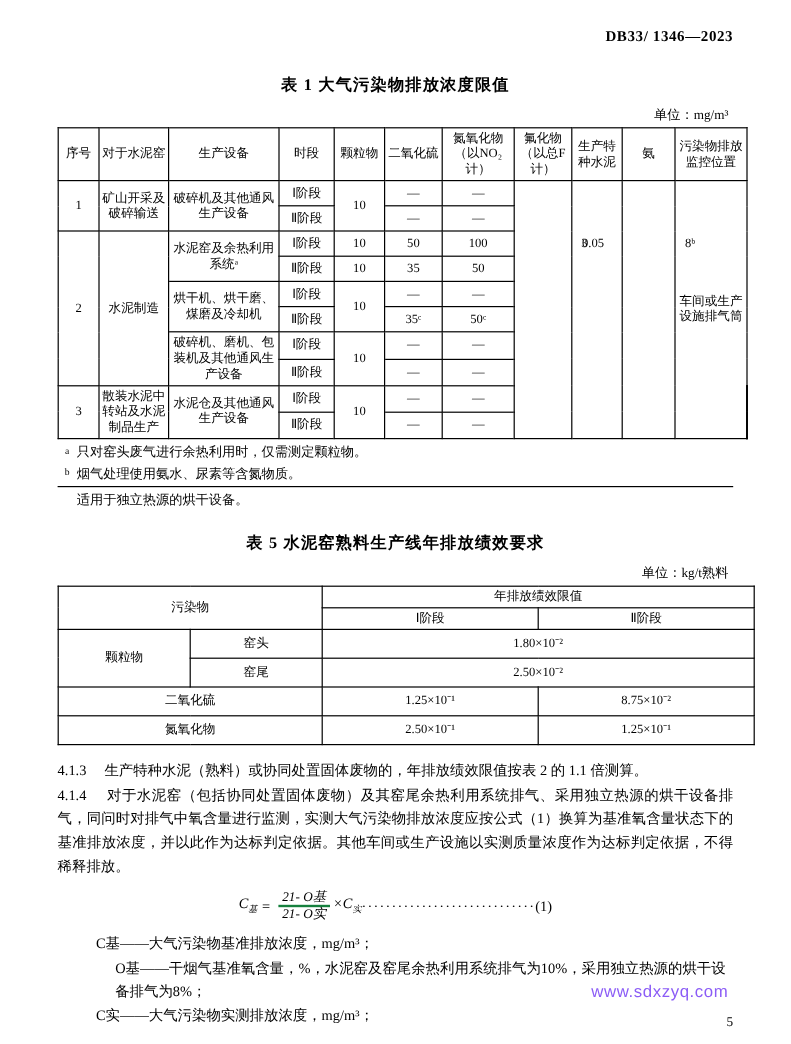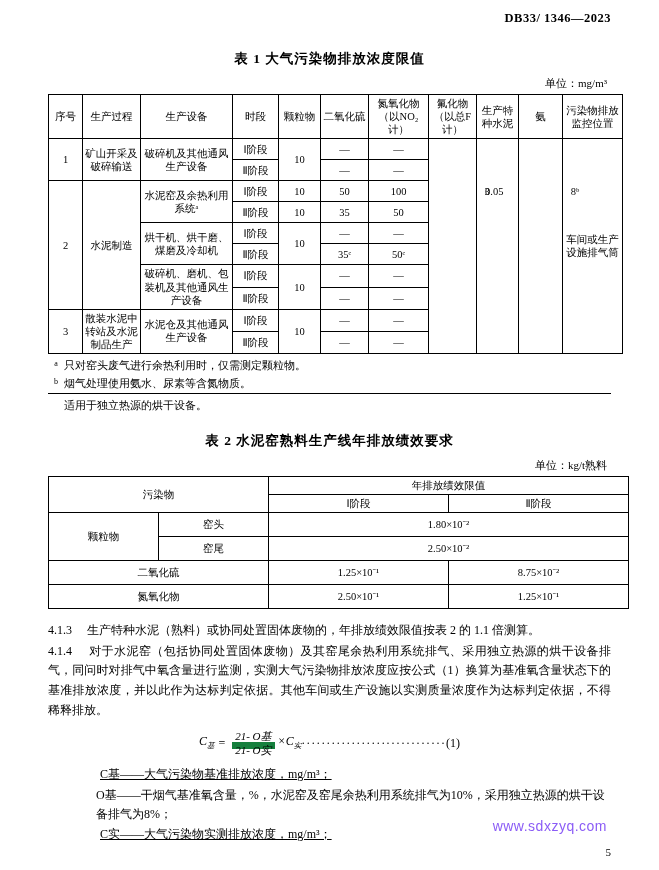--- a/index.html
+++ b/index.html
@@ -13,21 +13,21 @@
     font-family: "Liberation Serif", serif;
     color: #000000;
     position: relative;
     overflow: hidden;
   }
   .page {
     position: relative;
     width: 659px;
     height: 870px;
     box-sizing: border-box;
-    padding: 0 48px;
+    padding: 12px 48px;
   }
   .header {
     text-align: right;
     font-family: "Liberation Serif", serif;
     font-size: 12.5px;
     font-weight: bold;
     letter-spacing: 0.5px;
     padding-top: 11px;
     padding-right: 0px;
   }
@@ -104,35 +104,34 @@
     font-size: 12px;
   }
   .frac {
     display: inline-block;
     vertical-align: middle;
     text-align: center;
     font-size: 11px;
     line-height: 1.3;
     margin: 0 3px;
   }
-  .frac .num { border-bottom: 7px solid #15803d; padding: 0 3px; }
+  .frac .num { border-bottom: 2px solid #15803d; padding: 0 3px; }
   .frac .den { padding: 0 3px; }
   .ital { font-style: italic; }
   .sub { font-size: 7.5px; vertical-align: sub; }
   .dots { letter-spacing: 1px; }
   .where {
     font-size: 12px;
     margin-top: 4px;
     line-height: 1.6;
   }
   .where-item {
-    margin-left: 52px;
+    margin-left: 32px;
     text-indent: -0px;
     margin-bottom: 1px;
-    text-decoration: underline;
   }
   .where-item2 {
     margin-left: 48px;
     margin-bottom: 1px;
   }
   .watermark {
     position: absolute;
     right: 52px;
     bottom: 36px;
     color: #8b5cf6;
@@ -168,21 +167,21 @@
       <col style="width:48px">
       <col style="width:60px">
       <col style="width:48px">
       <col style="width:42px">
       <col style="width:44px">
       <col style="width:60px">
     </colgroup>
     <thead>
       <tr>
         <th rowspan="2">序号</th>
-        <th rowspan="2">生产过程</th>
+        <th rowspan="2">对于水泥窑</th>
         <th rowspan="2">生产设备</th>
         <th rowspan="2">时段</th>
         <th rowspan="2">颗粒物</th>
         <th rowspan="2">二氧化硫</th>
         <th rowspan="2">氮氧化物（以NO₂计）</th>
         <th rowspan="2">氟化物（以总F计）</th>
         <th rowspan="2">生产特种水泥</th>
         <th rowspan="2">氨</th>
         <th rowspan="2">污染物排放监控位置</th>
       </tr>
@@ -284,21 +283,21 @@
       <div class="note-mark">b</div>
       <div class="note-text">烟气处理使用氨水、尿素等含氮物质。</div>
     </div>
     <div class="note-sep"></div>
     <div class="note-row">
       <div class="note-mark"></div>
       <div class="note-text">适用于独立热源的烘干设备。</div>
     </div>
   </div>
 
-  <div class="table-title" style="margin-top:18px;">表 2   水泥窑熟料生产线年排放绩效要求</div>
+  <div class="table-title" style="margin-top:18px;">表 5   水泥窑熟料生产线年排放绩效要求</div>
   <div class="unit-line">单位：kg/t熟料</div>
 
   <table class="grid t2" style="width:580px;margin:0 auto;">
     <colgroup>
       <col style="width:110px">
       <col style="width:110px">
       <col style="width:180px">
       <col style="width:180px">
     </colgroup>
     <thead>

